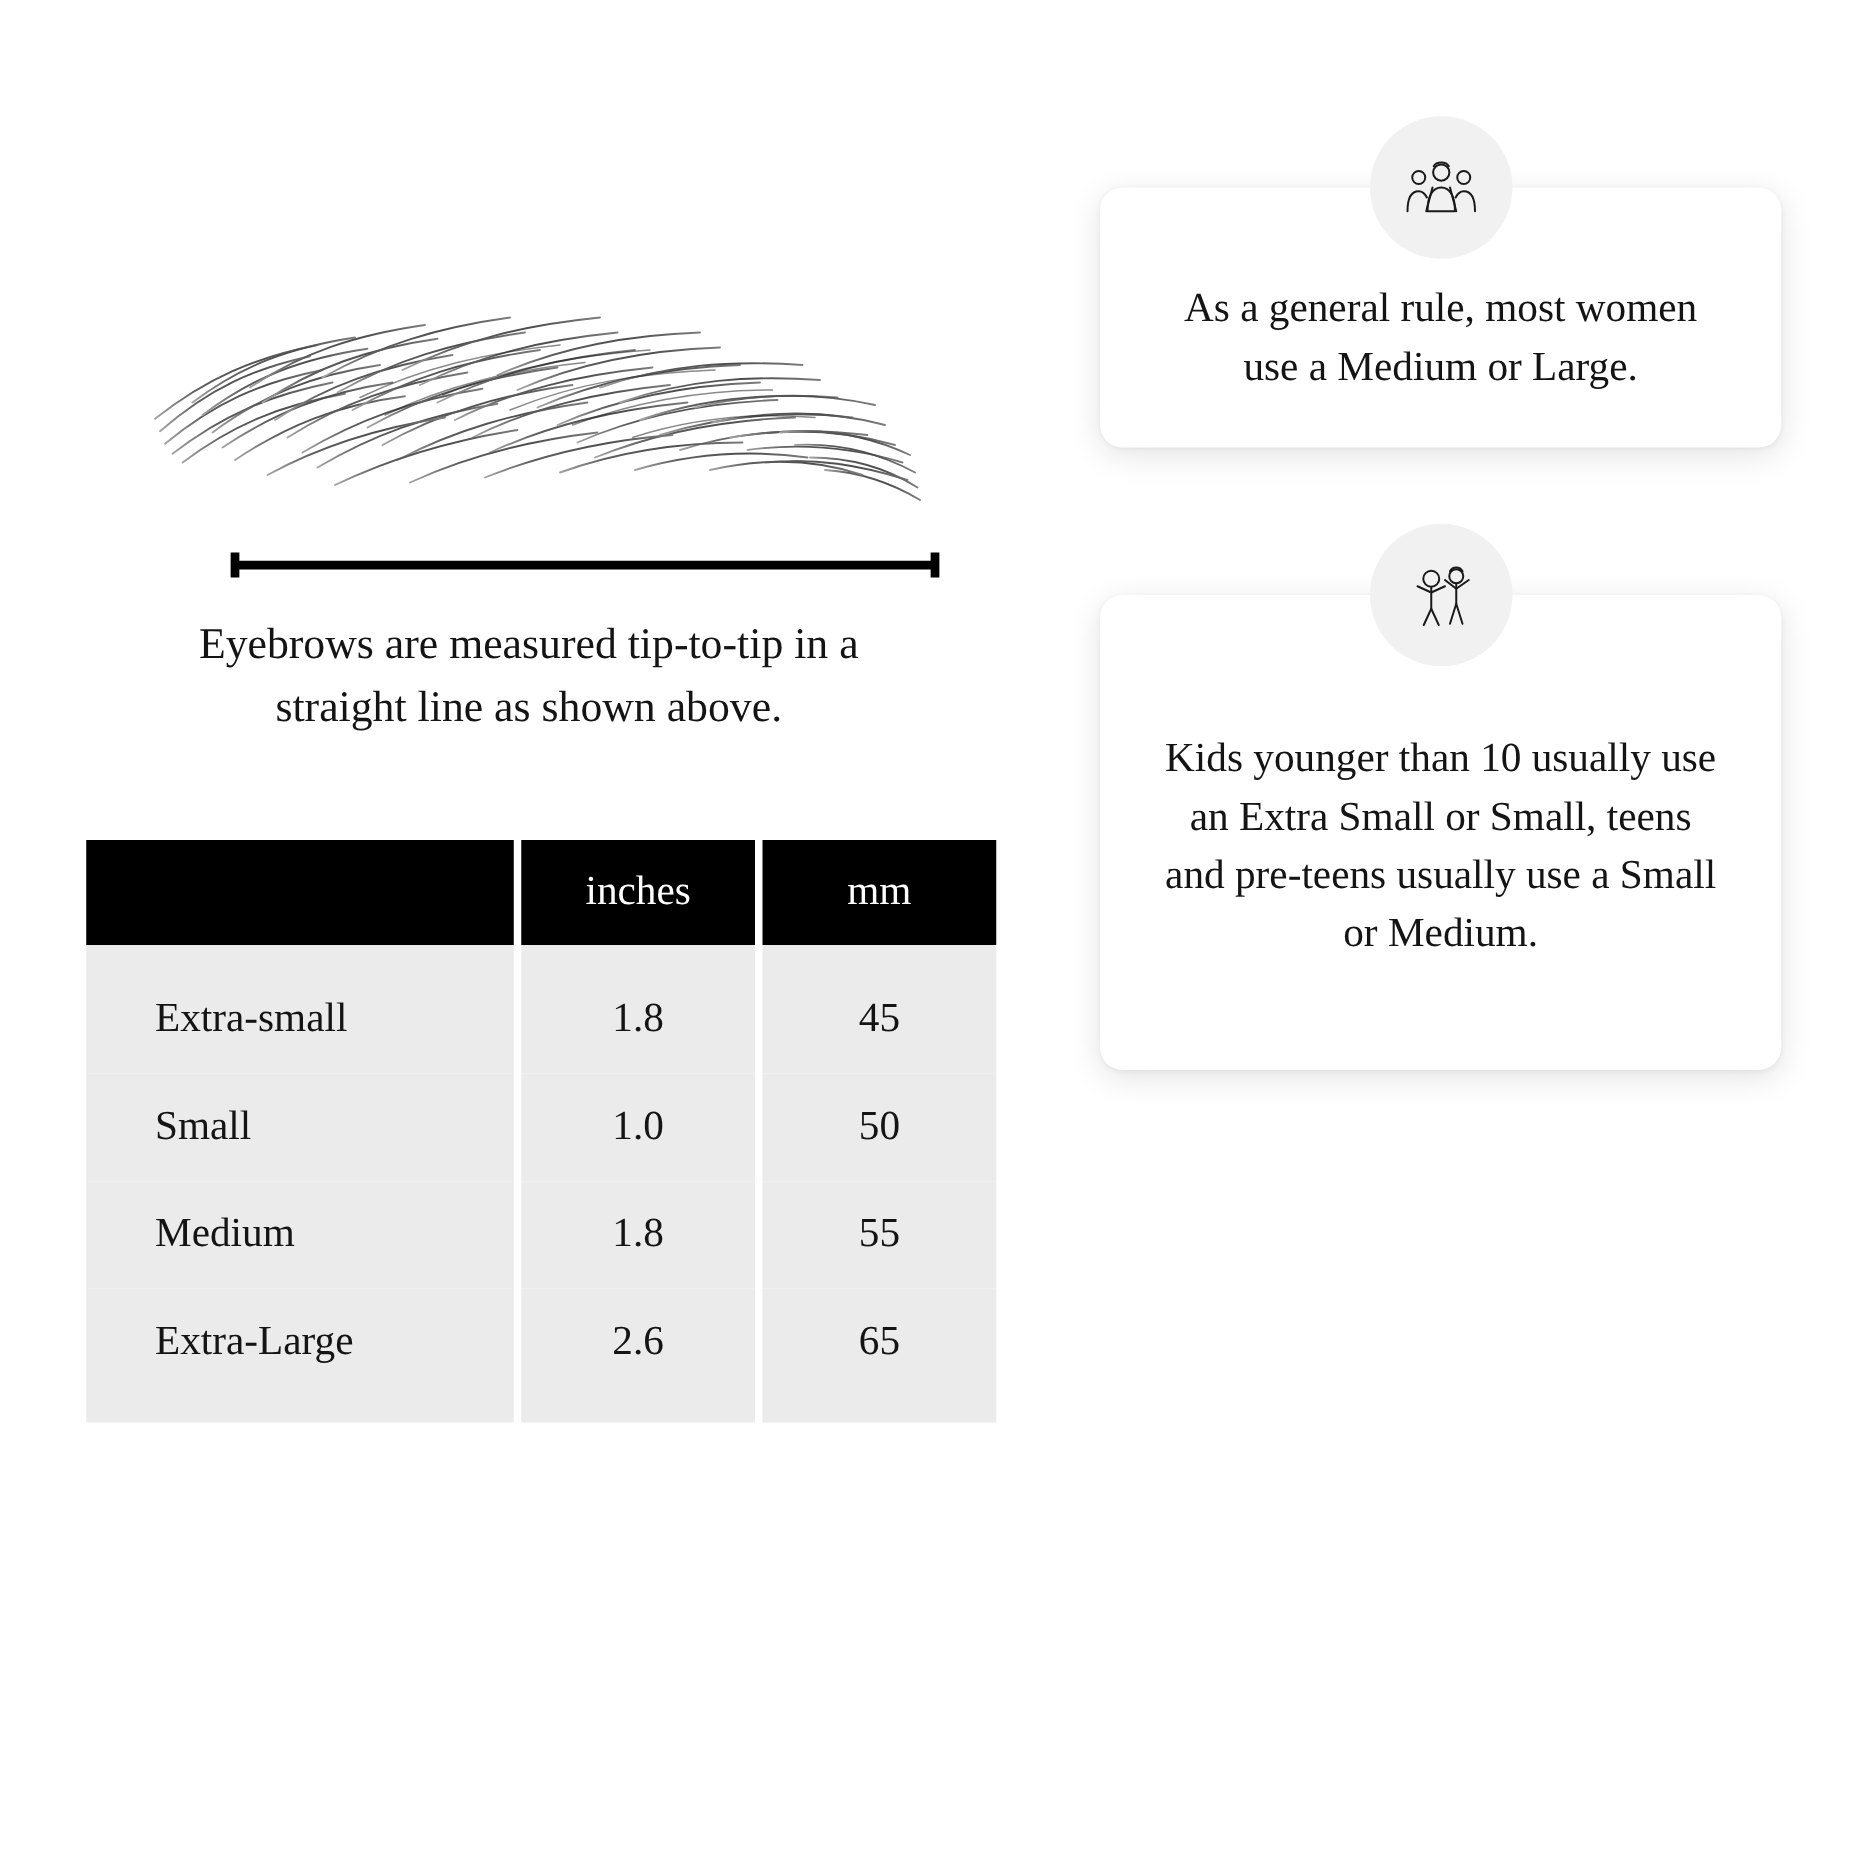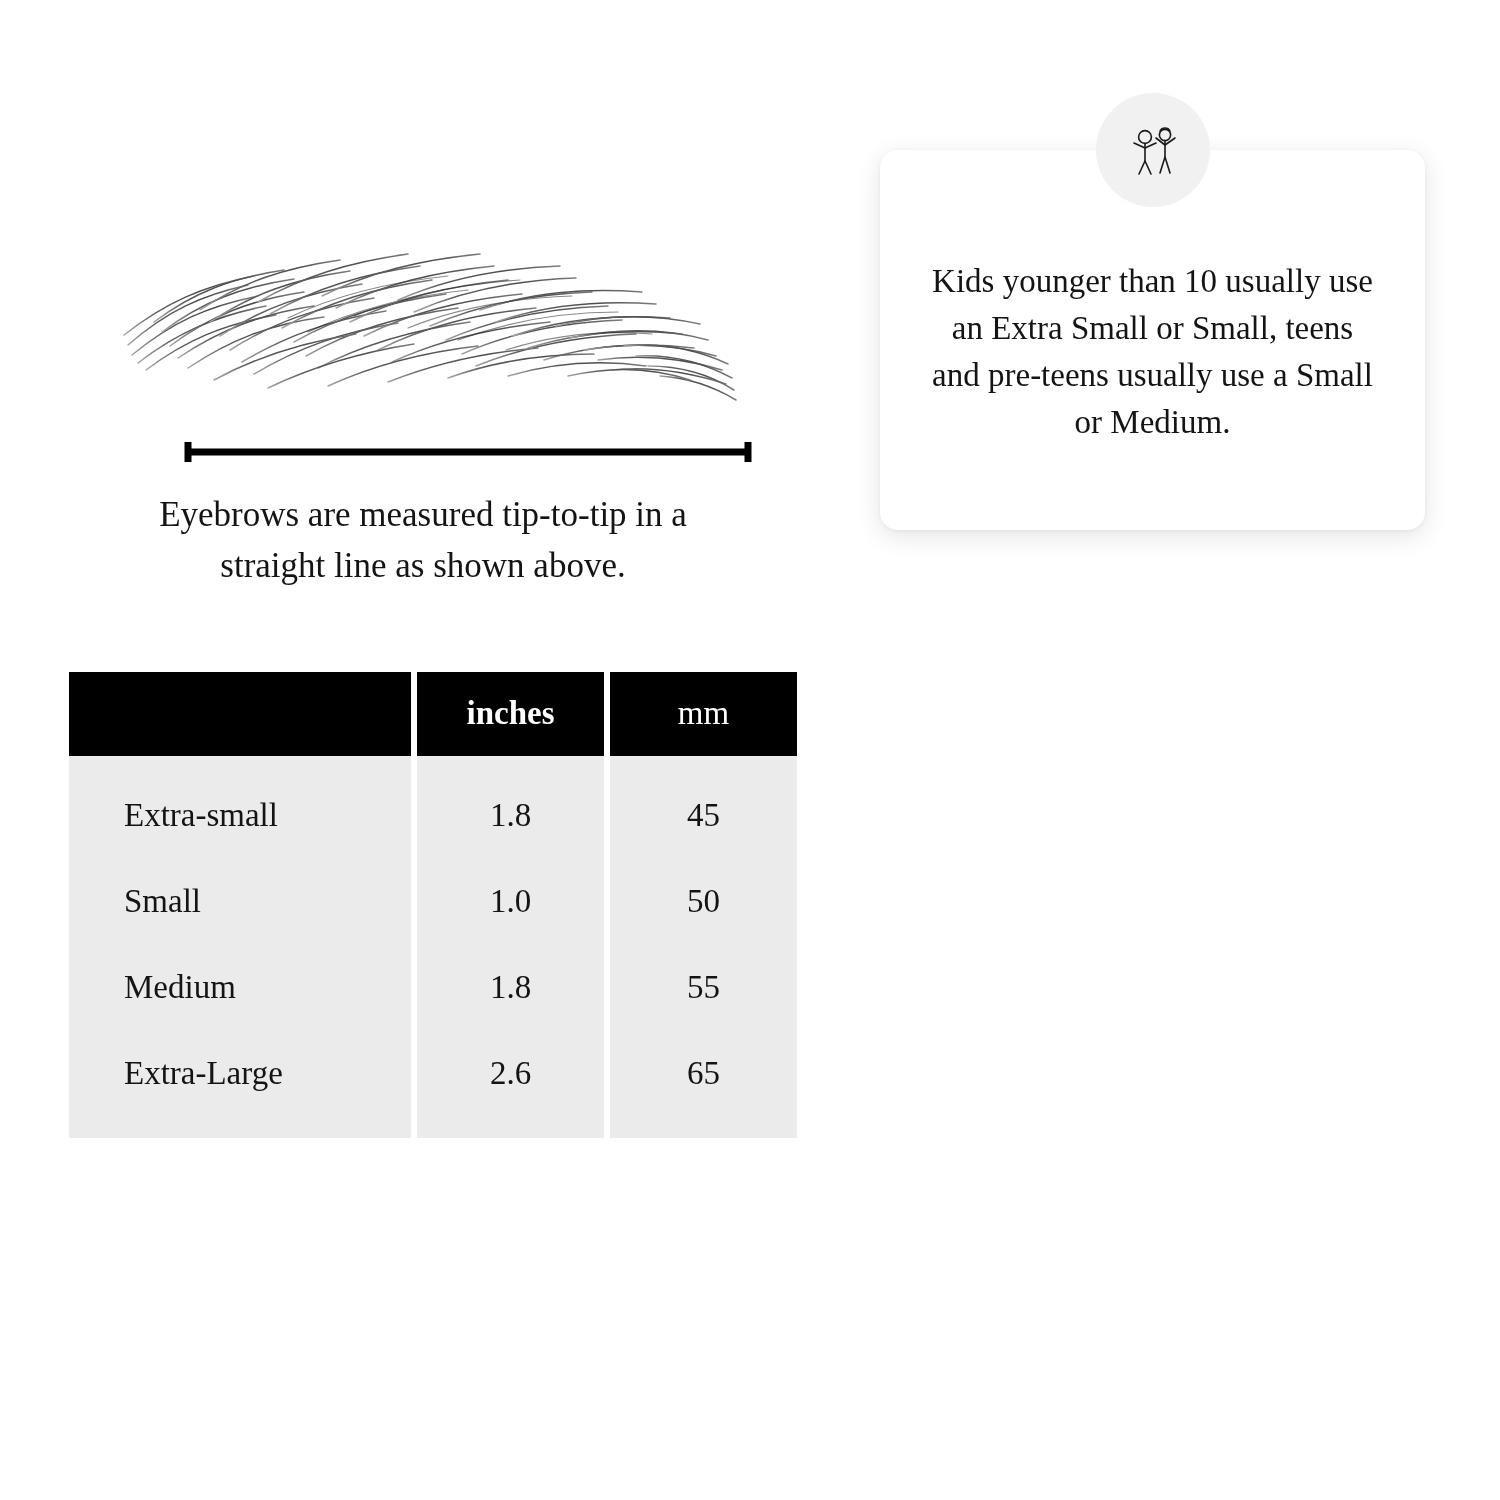--- a/index.html
+++ b/index.html
@@ -73,21 +73,20 @@
     font-size: 33px;
     height: 82px;
     vertical-align: middle;
     text-align: center;
   }
   .size-table th.blank-head {
     width: 340px;
   }
   .size-table th.inches-head {
     width: 185px;
-    font-weight: bold;
   }
   .size-table th.mm-head {
     width: 185px;
   }
   .size-table td {
     background: #ebebeb;
     font-size: 33px;
     height: 84px;
     vertical-align: middle;
     color: #141414;
@@ -273,20 +272,35 @@
           <td class="name-cell">Extra-Large</td>
           <td class="num-cell">2.6</td>
           <td class="num-cell">65</td>
         </tr>
       </tbody>
     </table>
   </div>
 
   <div class="right-col">
 
+    <div class="note-card card-women">
+      <div class="icon-badge">
+        <svg width="62" height="50" viewBox="0 0 62 50" fill="none" stroke="#1a1a1a" stroke-width="1.6" stroke-linecap="round" stroke-linejoin="round">
+          <circle cx="31" cy="13" r="6.5"></circle>
+          <path d="M20 44 C 20 32, 24 25, 31 25 C 38 25, 42 32, 42 44 Z"></path>
+          <path d="M24 25 L 19 44 M38 25 L 43 44"></path>
+          <circle cx="13" cy="17" r="5.2"></circle>
+          <path d="M4 44 C 4 34, 7 28, 13 28 C 16 28, 18 30, 19.5 33"></path>
+          <circle cx="49" cy="17" r="5.2"></circle>
+          <path d="M58 44 C 58 34, 55 28, 49 28 C 46 28, 44 30, 42.5 33"></path>
+          <path d="M25 8 C 27 4, 35 4, 37 8"></path>
+        </svg>
+      </div>
+      <div class="note-text">As a general rule, most women use a Medium or Large.</div>
+    </div>
 
 
     <div class="note-card card-kids">
       <div class="icon-badge">
         <svg width="62" height="54" viewBox="0 0 62 54" fill="none" stroke="#1a1a1a" stroke-width="1.6" stroke-linecap="round" stroke-linejoin="round">
           <circle cx="23" cy="14" r="6.4"></circle>
           <path d="M23 21 L 23 38"></path>
           <path d="M23 38 L 17 51 M23 38 L 29 51"></path>
           <path d="M23 25 L 12 20 M23 25 L 34 20"></path>
           <circle cx="43" cy="12" r="5.6"></circle>

